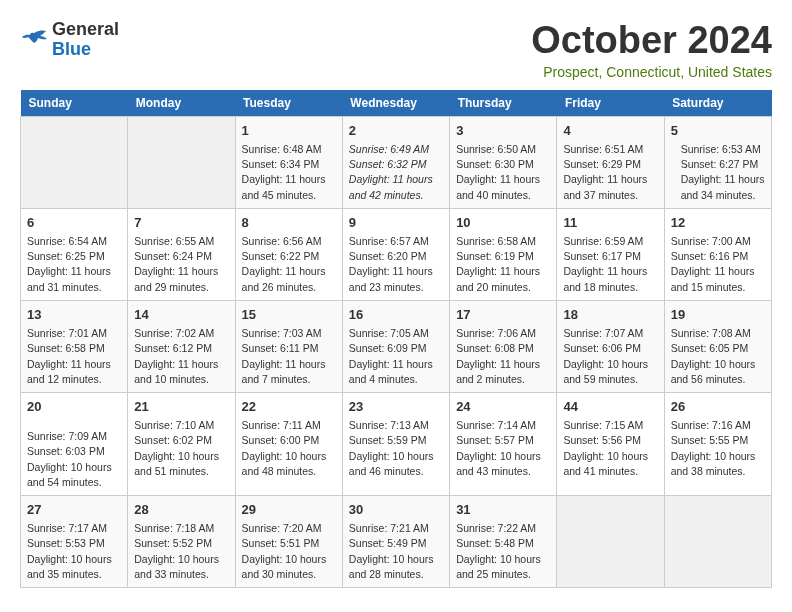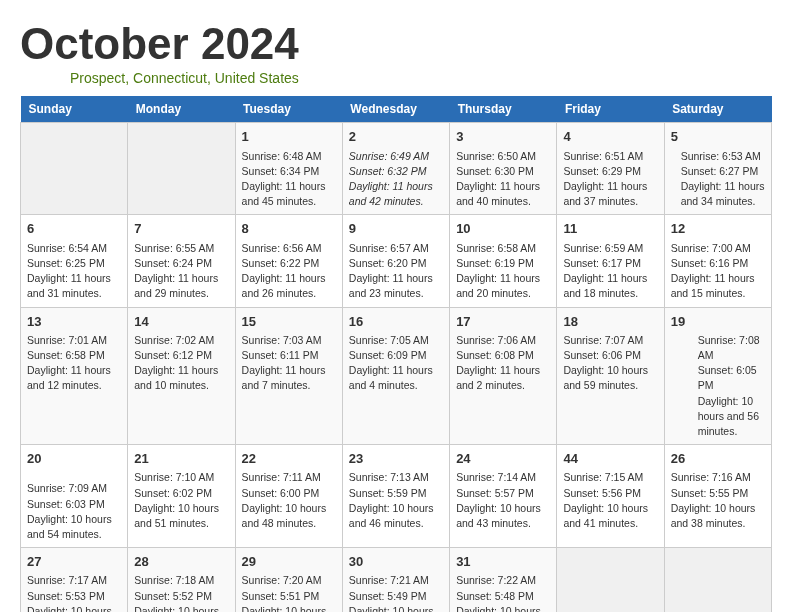--- a/index.html
+++ b/index.html
@@ -29,21 +29,21 @@
     .logo-general { color: #333; }
     .logo-blue { color: #1a6ebf; }
     .logo-bird {
       width: 28px;
       height: 22px;
     }
     .title-block {
       text-align: right;
     }
     .month-title {
-      font-size: 44px;
+      font-size: 38px;
       font-weight: bold;
       color: #333;
       line-height: 1.1;
     }
     .location {
       font-size: 14px;
       color: #4d7c0f;
       margin-top: 2px;
     }
     table {
@@ -86,20 +86,29 @@
       line-height: 1.45;
     }
     .empty-cell {
       background: #f0f0f0 !important;
     }
   </style>
 </head>
 <body>
 
 <div class="header">
+  <div class="logo">
+    <svg class="logo-bird" viewBox="0 0 28 22" xmlns="http://www.w3.org/2000/svg">
+      <path d="M14 4 C14 4 20 0 26 2 C26 2 22 6 20 7 C20 7 24 7 27 10 C27 10 22 11 18 9 C18 9 17 13 14 14 C14 14 10 10 8 8 C8 8 4 10 2 8 C2 8 6 5 10 6 C10 6 10 3 14 4Z" fill="#2a6db5"></path>
+    </svg>
+    <div class="logo-text">
+      <span class="logo-general">General</span><br>
+      <span class="logo-blue">Blue</span>
+    </div>
+  </div>
   <div class="title-block">
     <div class="month-title">October 2024</div>
     <div class="location">Prospect, Connecticut, United States</div>
   </div>
 </div>
 
 <table>
   <thead>
     <tr>
     <th>Sunday</th>
@@ -222,21 +231,21 @@
 Daylight: 11 hours and 2 minutes.</div>
         </td>
         <td>
           <span class="day-num">18</span>
           <div class="day-info" style="white-space: pre-line;">Sunrise: 7:07 AM
 Sunset: 6:06 PM
 Daylight: 10 hours and 59 minutes.</div>
         </td>
         <td>
           <span class="day-num">19</span>
-          <div class="day-info" style="white-space: pre-line; margin-left: 27px;">Sunrise: 7:08 AM
+          <div class="day-info" style="white-space: pre-line;">Sunrise: 7:08 AM
 Sunset: 6:05 PM
 Daylight: 10 hours and 56 minutes.</div>
         </td>
       </tr>
       <tr>
         <td>
           <span class="day-num">20</span>
           <div class="day-info" style="white-space: pre-line; margin-top: 13px;">Sunrise: 7:09 AM
 Sunset: 6:03 PM
 Daylight: 10 hours and 54 minutes.</div>

